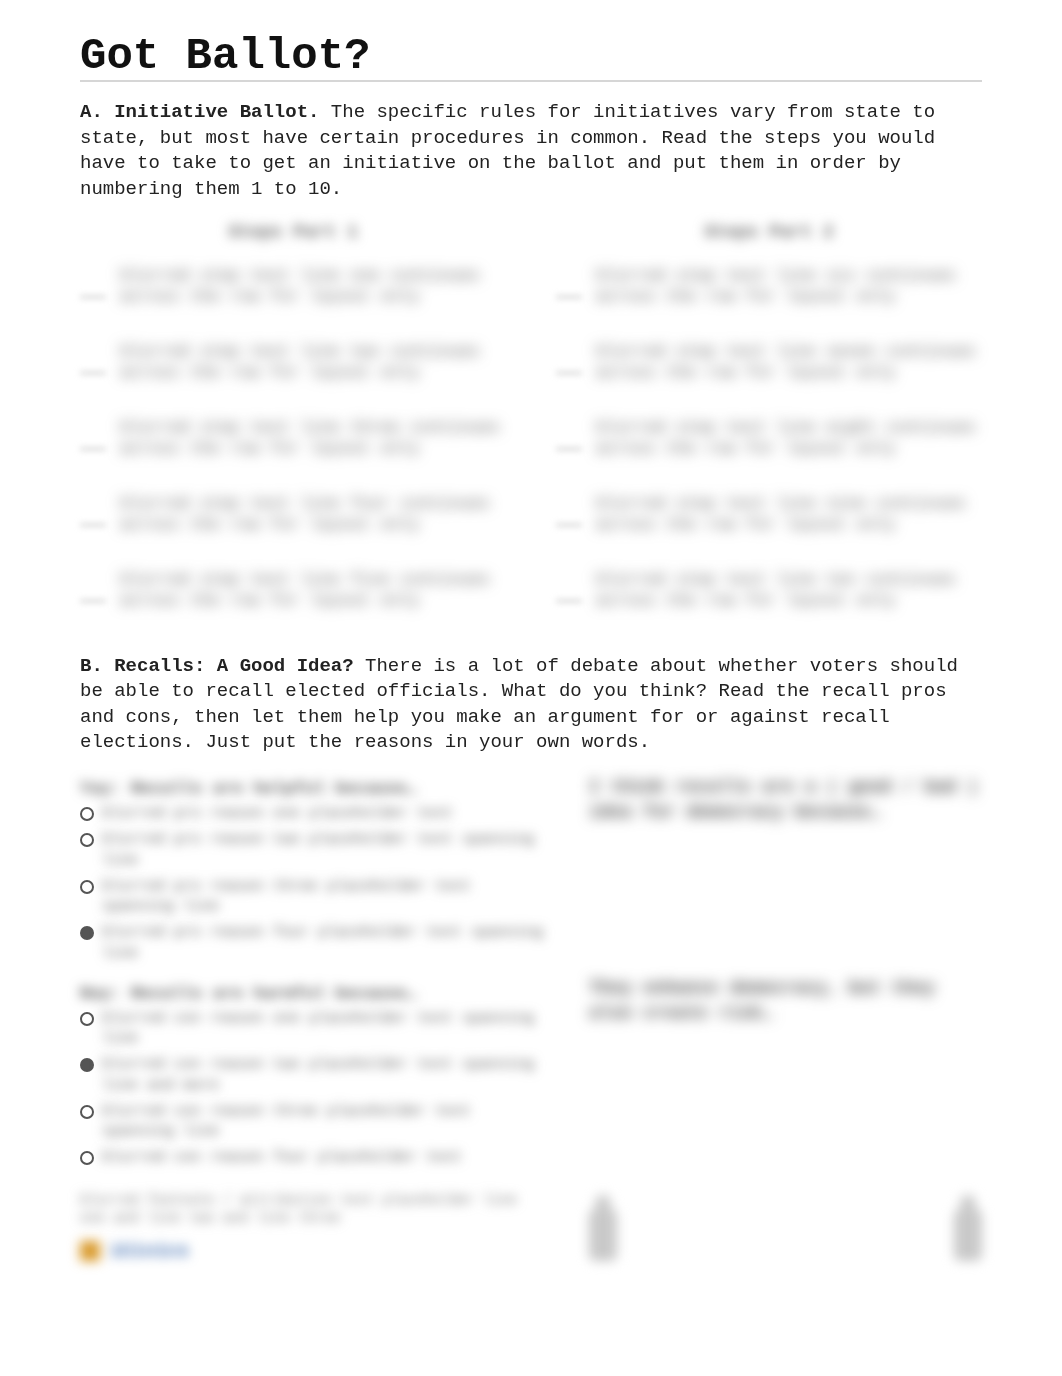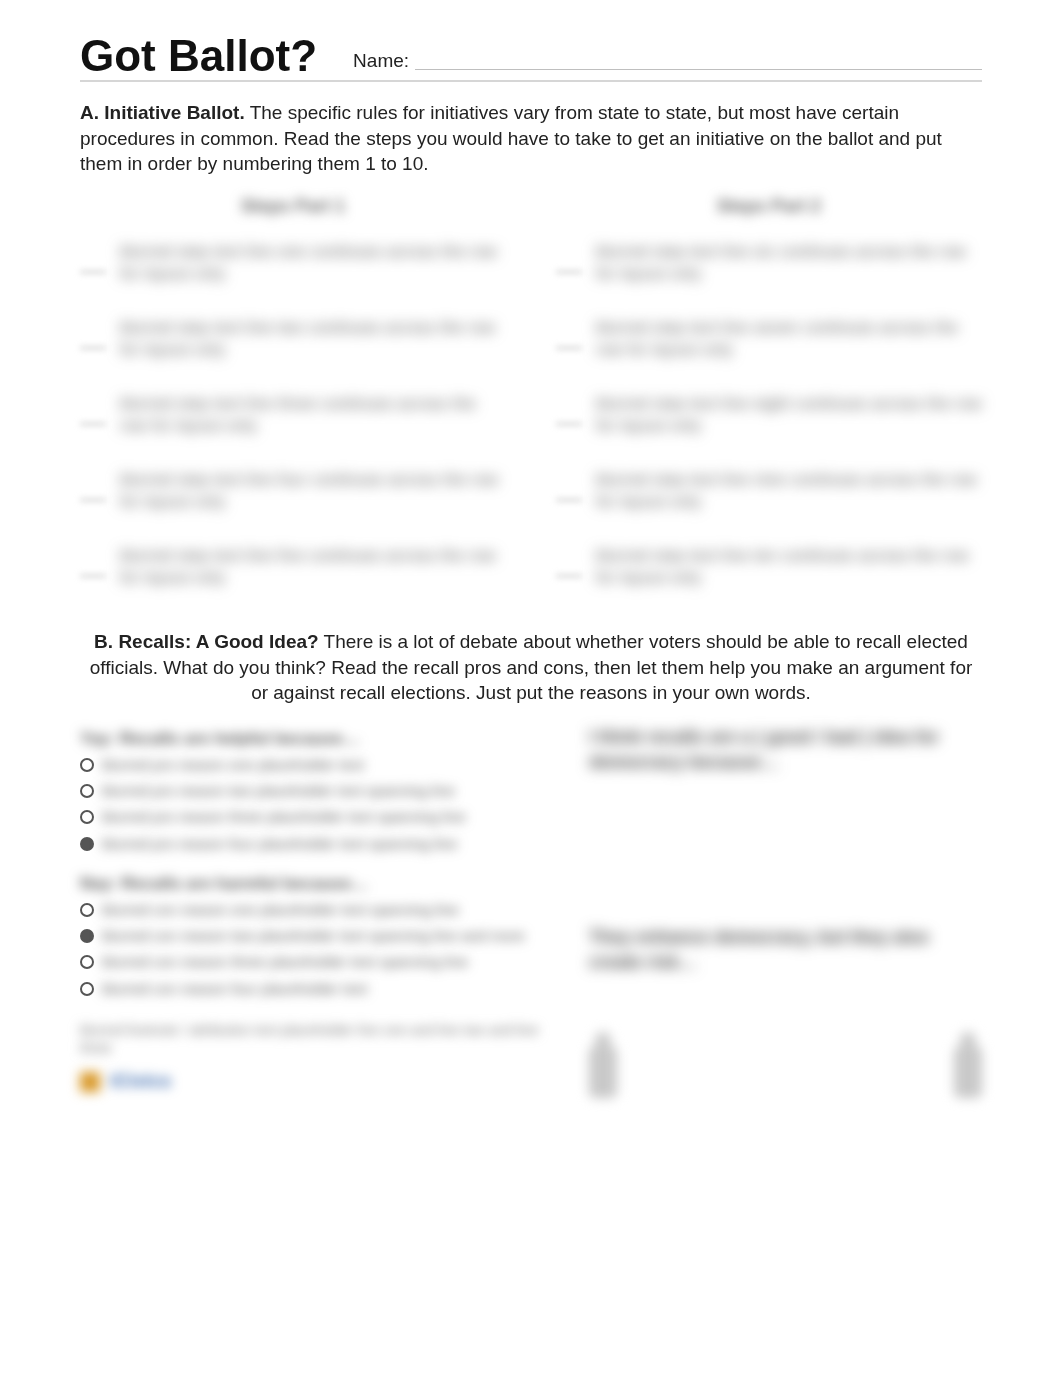--- a/index.html
+++ b/index.html
@@ -7,20 +7,21 @@
     margin: 0;
     padding: 0;
     background: #ffffff;
     font-family: Arial, Helvetica, sans-serif;
     color: #222;
     width: 1062px;
   }
   .page {
     width: 1062px;
     padding: 34px 80px 40px 80px;
+    font-family: Liberation Mono, monospace;
   }
   .hdr-row {
     display: flex;
     align-items: flex-end;
     gap: 36px;
     border-bottom: 2px solid #d6d6d6;
     padding-bottom: 2px;
   }
   .title {
     font-size: 44px;
@@ -90,21 +91,21 @@
   .step-text {
     flex: 1;
     font-size: 16px;
     line-height: 1.35;
     color: #5a5a5a;
     filter: blur(7px);
     letter-spacing: 0.4px;
     min-height: 54px;
   }
   
-  .sectionB { margin-top: 30px; text-align: center; }
+  .sectionB { margin-top: 30px; }
   .pros-cons-wrap {
     display: flex;
     gap: 40px;
     margin-top: 14px;
   }
   .pc-left {
     flex: 0 0 52%;
     display: flex;
     flex-direction: column;
     gap: 6px;
@@ -198,24 +199,20 @@
     border-radius:50%;
   }
 </style>
 </head>
 <body>
 
 <div class="page">
 
   <div class="hdr-row">
     <div class="title">Got Ballot?</div>
-    <div class="name-wrap">
-      <span class="name-label">Name:</span>
-      <span class="name-line"></span>
-    </div>
   </div>
 
   <p class="section-intro">
     <b>A. Initiative Ballot.</b><span> The specific rules for initiatives vary from state to state, but most have certain procedures in common. Read the steps you would have to take to get an initiative on the ballot and put them in order by numbering them 1 to 10.</span>
   </p>
 
   <div class="steps">
     <div class="steps-col">
       <div class="col-head">Steps Part 1</div>
       <div class="step-row">

